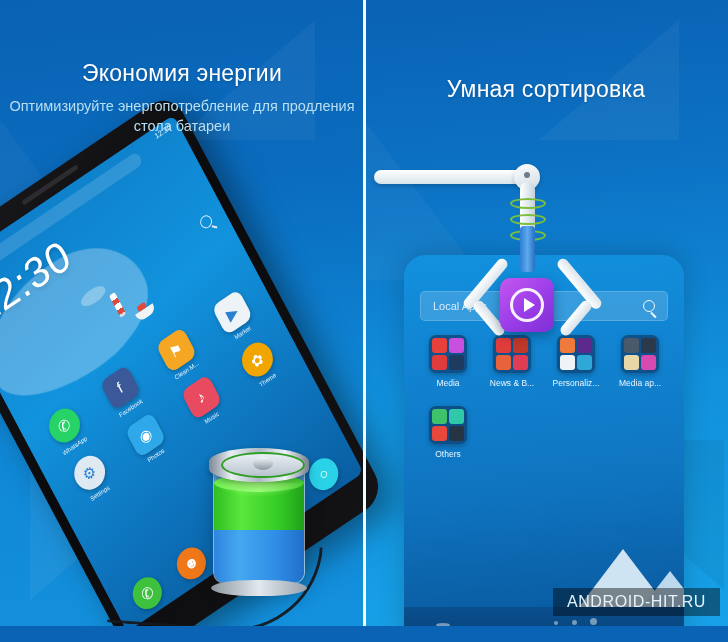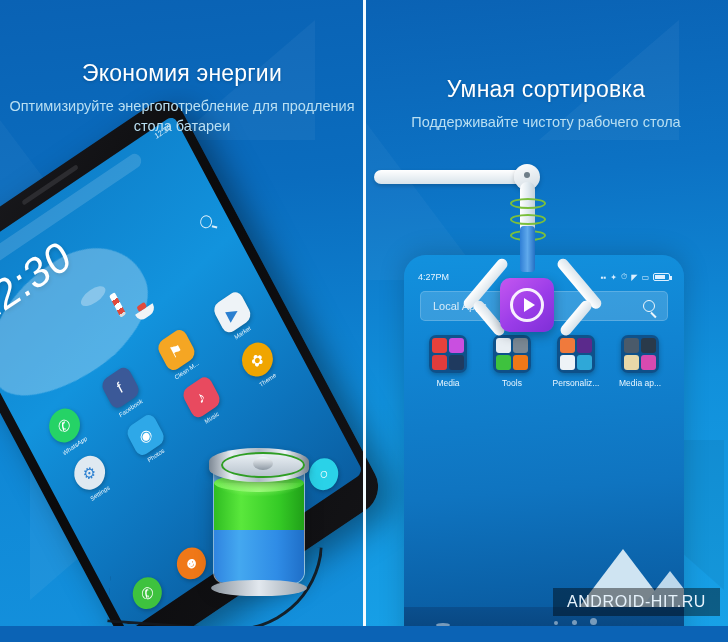--- a/index.html
+++ b/index.html
@@ -290,77 +290,74 @@
   </div>
 
   <div class="panel panel-right">
     <div class="facet f1"></div>
     <div class="facet f2"></div>
     <div class="facet f3"></div>
   </div>
 
   <div class="head head-right" style="left:364px;">
     <div class="title">Умная сортировка</div>
-    <div class="subtitle">Поддерживайте чистоту рабочего стола</div>
   </div>
 
   <div class="phone-up">
-    <div class="up-statusbar">
-      <span>4:27PM</span>
-      <span class="up-sb-icons">
-        <span>▪▪</span>
-        <span>✦</span>
-        <span>⏱</span>
-        <span>◤</span>
-        <span>▭</span>
-        <span class="up-batt"></span>
-      </span>
-    </div>
 
     <div class="up-search">
       <span>Local Apps</span>
       <span class="up-mag"></span>
     </div>
 
     <div class="up-grid" id="folder-grid">
         <div class="folder">
           <div class="folder-box">
             <div class="mini" style="background: rgb(232, 65, 60);"></div>
             <div class="mini" style="background: rgb(201, 79, 224);"></div>
             <div class="mini" style="background: rgb(224, 60, 60);"></div>
             <div class="mini" style="background: rgb(31, 58, 95);"></div>
           </div>
           <div class="folder-lb">Media</div>
         </div>
         <div class="folder">
           <div class="folder-box">
-            <div class="mini" style="background: rgb(232, 238, 243);"></div>
-            <div class="mini" style="background: rgb(122, 136, 148);"></div>
-            <div class="mini" style="background: rgb(62, 194, 62);"></div>
-            <div class="mini" style="background: rgb(240, 120, 24);"></div>
-          </div>
-          <div class="folder-lb">Tools</div>
+            <div class="mini" style="background: rgb(224, 60, 60);"></div>
+            <div class="mini" style="background: rgb(192, 57, 43);"></div>
+            <div class="mini" style="background: rgb(232, 98, 60);"></div>
+            <div class="mini" style="background: rgb(224, 60, 85);"></div>
+          </div>
+          <div class="folder-lb">News &amp; B...</div>
         </div>
         <div class="folder">
           <div class="folder-box">
             <div class="mini" style="background: rgb(240, 122, 60);"></div>
             <div class="mini" style="background: rgb(91, 42, 140);"></div>
             <div class="mini" style="background: rgb(238, 243, 247);"></div>
             <div class="mini" style="background: rgb(47, 168, 216);"></div>
           </div>
           <div class="folder-lb">Personaliz...</div>
         </div>
         <div class="folder">
           <div class="folder-box">
             <div class="mini" style="background: rgb(74, 90, 106);"></div>
             <div class="mini" style="background: rgb(42, 58, 74);"></div>
             <div class="mini" style="background: rgb(232, 216, 168);"></div>
             <div class="mini" style="background: rgb(216, 74, 176);"></div>
           </div>
           <div class="folder-lb">Media ap...</div>
+        </div>
+        <div class="folder">
+          <div class="folder-box">
+            <div class="mini" style="background: rgb(62, 194, 106);"></div>
+            <div class="mini" style="background: rgb(47, 200, 168);"></div>
+            <div class="mini" style="background: rgb(232, 72, 60);"></div>
+            <div class="mini" style="background: rgb(38, 53, 68);"></div>
+          </div>
+          <div class="folder-lb">Others</div>
         </div>
       </div>
 
     <div class="up-mountains">
       <div class="mtn mtn-a"></div>
       <div class="mtn mtn-b"></div>
       <div class="up-band">
         <div class="up-dot" style="left:32px;top:16px;width:14px;height:4px;"></div>
         <div class="up-dot" style="left:82px;top:30px;width:22px;height:5px;"></div>
         <div class="up-dot" style="left:150px;top:14px;width:4px;height:4px;"></div>

